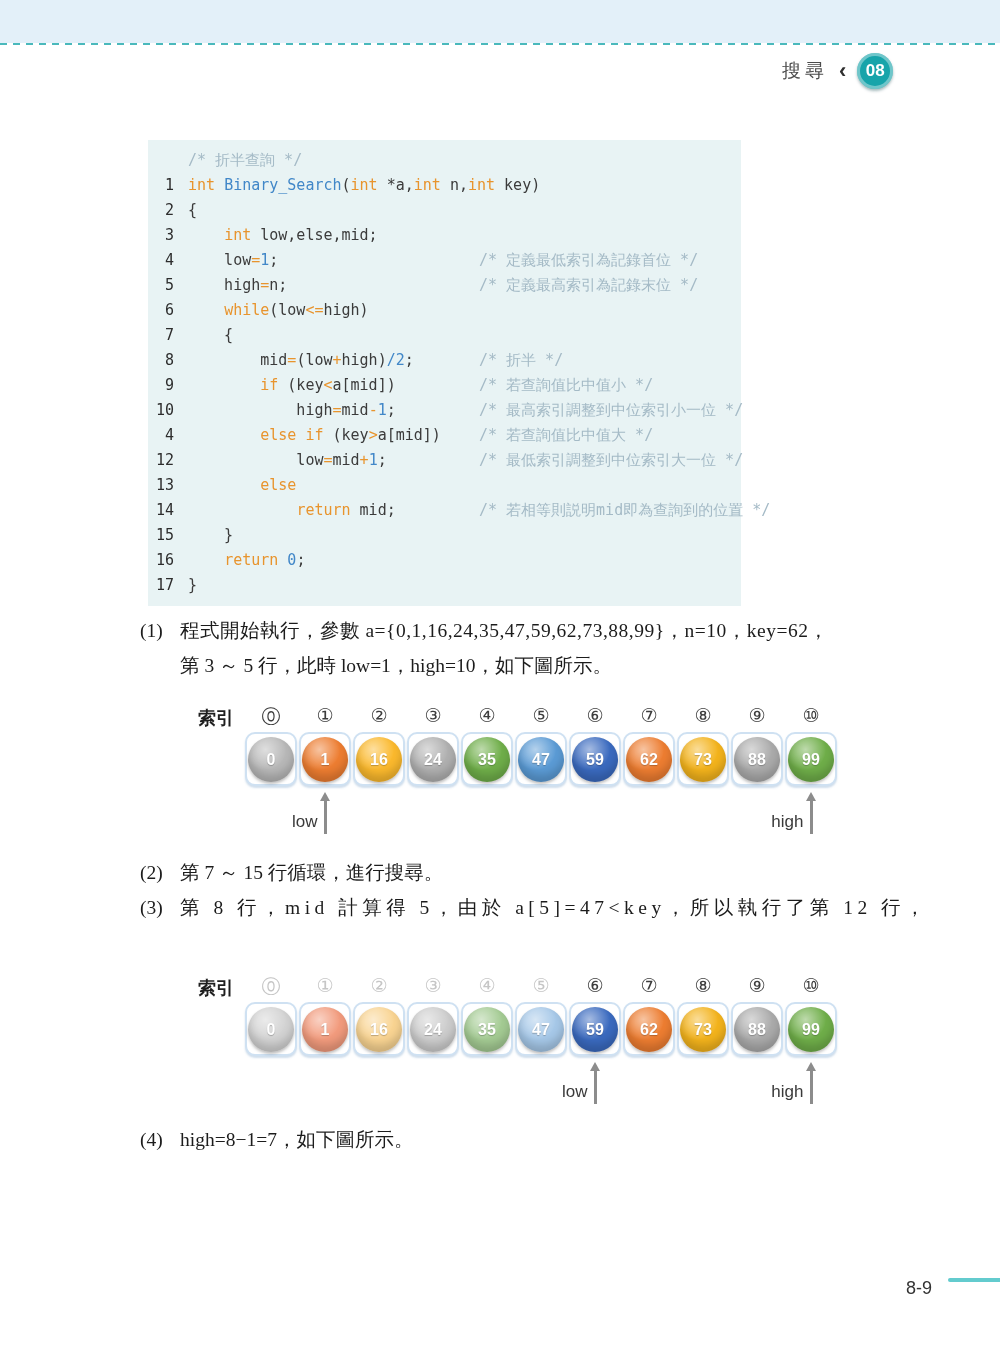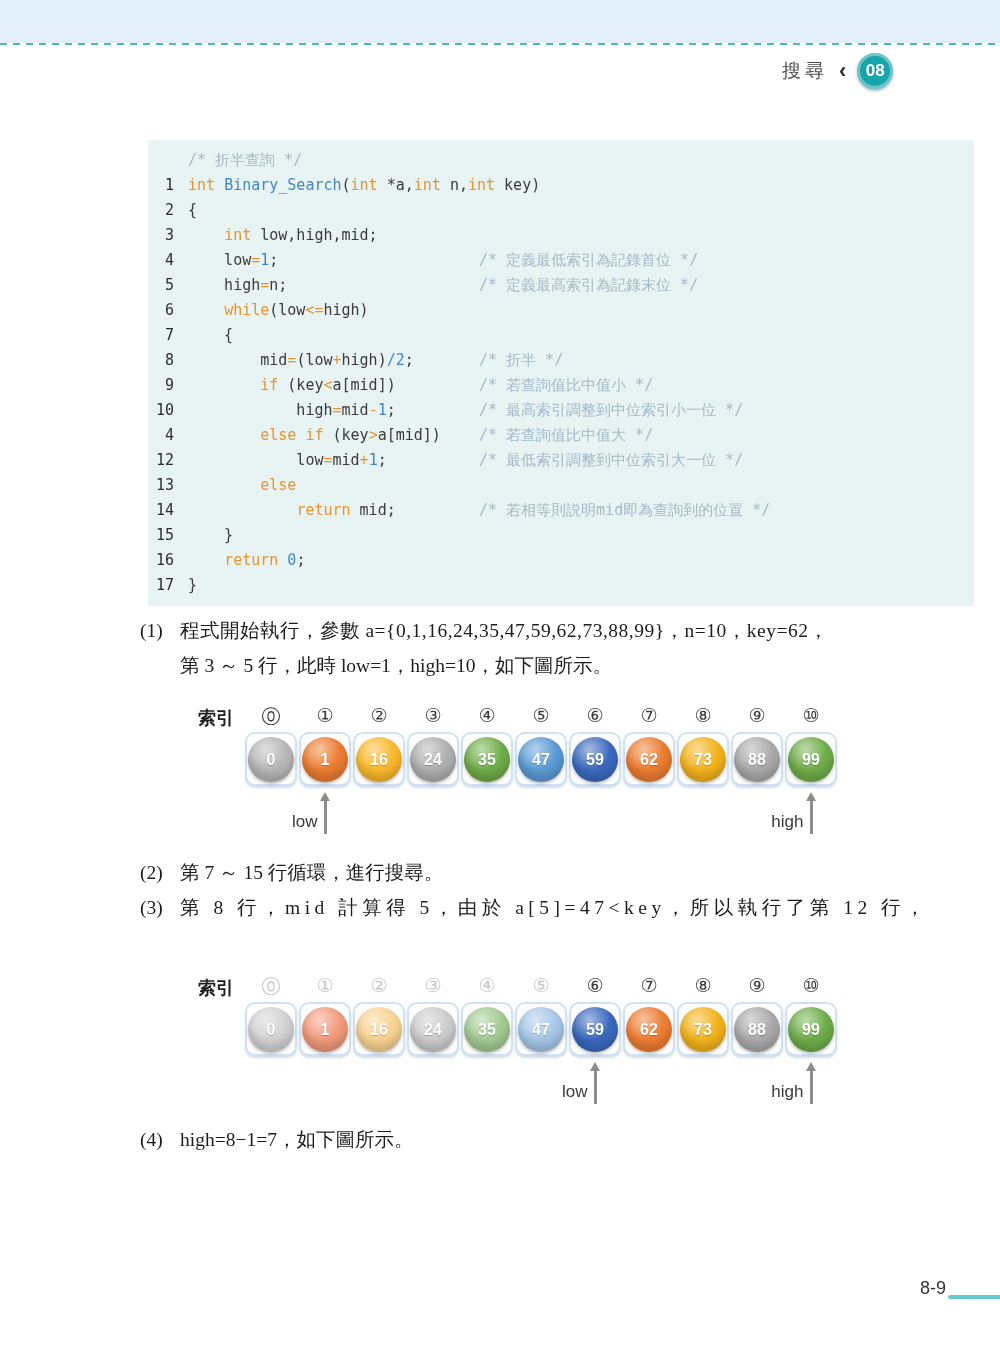--- a/index.html
+++ b/index.html
@@ -14,21 +14,21 @@
   
   .header { position:absolute; left:782px; top:53px; display:flex; align-items:center; gap:11px;
     font-family:"Liberation Sans","DejaVu Sans",sans-serif; }
   .chapter-label { font-size:19px; color:#4c4c4c; letter-spacing:4px; }
   .chevron { font-size:22px; color:#2f2f2f; font-weight:bold; line-height:1; }
   .badge { width:36px; height:36px; border-radius:50%; background:var(--accent-teal,#17a4aa);
     display:flex; align-items:center; justify-content:center;
     box-shadow: inset 0 0 0 3px rgba(255,255,255,.38), 0 2px 3px rgba(0,60,70,.35); }
   .badge span { color:#fff; font-size:17px; font-weight:bold; }
   
-  .codeblock { position:absolute; left:148px; top:140px; width:826px; height:466px;
+  .codeblock { position:absolute; left:148px; top:140px; width:593px; height:466px;
     background:var(--code-bg,#e8f3f4); padding:8px 0 0 0; box-sizing:border-box;
     font-family:"DejaVu Sans Mono",monospace; font-size:15px; }
   .cl { position:relative; height:25px; line-height:25px; }
   .ln { display:inline-block; width:26px; text-align:right; color:#2d2d2d; }
   .cd { margin-left:14px; white-space:pre; }
   .cmcol { position:absolute; left:331px; top:0; white-space:pre; }
   .kw { color:var(--keyword,#e8942d); }
   .op { color:var(--keyword,#e8942d); }
   .fn, .nm { color:var(--identifier-blue,#4187c8); }
   .pl { color:#3b3b3b; }
@@ -58,21 +58,21 @@
     display:flex; align-items:center; justify-content:center;
     box-shadow: inset 0 -7px 8px rgba(0,0,0,.18), 0 2px 3px rgba(0,0,0,.25); }
   .ball span { color:#fff; font-size:16px; font-weight:bold; text-shadow:0 1px 1px rgba(0,0,0,.25); }
   .pointer { position:absolute; top:88px; height:44px; width:3px; }
   .phead { width:0; height:0; margin-left:-3.5px;
     border-left:5px solid transparent; border-right:5px solid transparent;
     border-bottom:9px solid var(--arrow-gray,#8c8c8c); }
   .pshaft { width:3px; height:33px; background:var(--arrow-gray,#8c8c8c); }
   .plabel { position:absolute; right:9px; bottom:4px; font-size:17px; color:#3a3a3a; white-space:nowrap; }
   
-  .footer { position:absolute; right:0; top:1278px; display:flex; align-items:flex-end; gap:2px;
+  .footer { position:absolute; right:0; top:1278px; display:flex; align-items:flex-start; gap:16px;
     font-family:"Liberation Sans","DejaVu Sans",sans-serif; }
   .pagenum { font-size:18px; color:#333; }
   .fline { width:52px; height:4px; border-radius:2px 0 0 2px; background:var(--footer-line,#63cbce); }
 </style>
 </head>
 <body>
 
 <div class="page">
 
   <div class="topband"></div>
@@ -83,21 +83,21 @@
     <span class="chevron">‹</span>
     <span class="badge">
       <span>08</span>
     </span>
   </div>
 
   <div class="codeblock" id="codeblock">
       <div class="cl"><span class="ln"></span><span class="cd"><span class="cm">/* 折半查詢 */</span></span></div>
       <div class="cl"><span class="ln">1</span><span class="cd"><span class="kw">int</span><span class="pl"> </span><span class="fn">Binary_Search</span><span class="pl">(</span><span class="kw">int</span><span class="pl"> *a,</span><span class="kw">int</span><span class="pl"> n,</span><span class="kw">int</span><span class="pl"> key)</span></span></div>
       <div class="cl"><span class="ln">2</span><span class="cd"><span class="pl">{</span></span></div>
-      <div class="cl"><span class="ln">3</span><span class="cd"><span class="pl">    </span><span class="kw">int</span><span class="pl"> low,high,mid;</span></span></div>
+      <div class="cl"><span class="ln">3</span><span class="cd"><span class="pl">    </span><span class="kw">int</span><span class="pl"> low,else,mid;</span></span></div>
       <div class="cl"><span class="ln">4</span><span class="cd"><span class="pl">    low</span><span class="op">=</span><span class="nm">1</span><span class="pl">;</span></span><span class="cmcol cm">/* 定義最低索引為記錄首位 */</span></div>
       <div class="cl"><span class="ln">5</span><span class="cd"><span class="pl">    high</span><span class="op">=</span><span class="pl">n;</span></span><span class="cmcol cm">/* 定義最高索引為記錄末位 */</span></div>
       <div class="cl"><span class="ln">6</span><span class="cd"><span class="pl">    </span><span class="kw">while</span><span class="pl">(low</span><span class="op">&lt;=</span><span class="pl">high)</span></span></div>
       <div class="cl"><span class="ln">7</span><span class="cd"><span class="pl">    {</span></span></div>
       <div class="cl"><span class="ln">8</span><span class="cd"><span class="pl">        mid</span><span class="op">=</span><span class="pl">(low</span><span class="op">+</span><span class="pl">high)</span><span class="nm">/2</span><span class="pl">;</span></span><span class="cmcol cm">/* 折半 */</span></div>
       <div class="cl"><span class="ln">9</span><span class="cd"><span class="pl">        </span><span class="kw">if</span><span class="pl"> (key</span><span class="op">&lt;</span><span class="pl">a[mid])</span></span><span class="cmcol cm">/* 若查詢值比中值小 */</span></div>
       <div class="cl"><span class="ln">10</span><span class="cd"><span class="pl">            high</span><span class="op">=</span><span class="pl">mid</span><span class="op">-</span><span class="nm">1</span><span class="pl">;</span></span><span class="cmcol cm">/* 最高索引調整到中位索引小一位 */</span></div>
       <div class="cl"><span class="ln">4</span><span class="cd"><span class="pl">        </span><span class="kw">else</span><span class="pl"> </span><span class="kw">if</span><span class="pl"> (key</span><span class="op">&gt;</span><span class="pl">a[mid])</span></span><span class="cmcol cm">/* 若查詢值比中值大 */</span></div>
       <div class="cl"><span class="ln">12</span><span class="cd"><span class="pl">            low</span><span class="op">=</span><span class="pl">mid</span><span class="op">+</span><span class="nm">1</span><span class="pl">;</span></span><span class="cmcol cm">/* 最低索引調整到中位索引大一位 */</span></div>
       <div class="cl"><span class="ln">13</span><span class="cd"><span class="pl">        </span><span class="kw">else</span></span></div>

